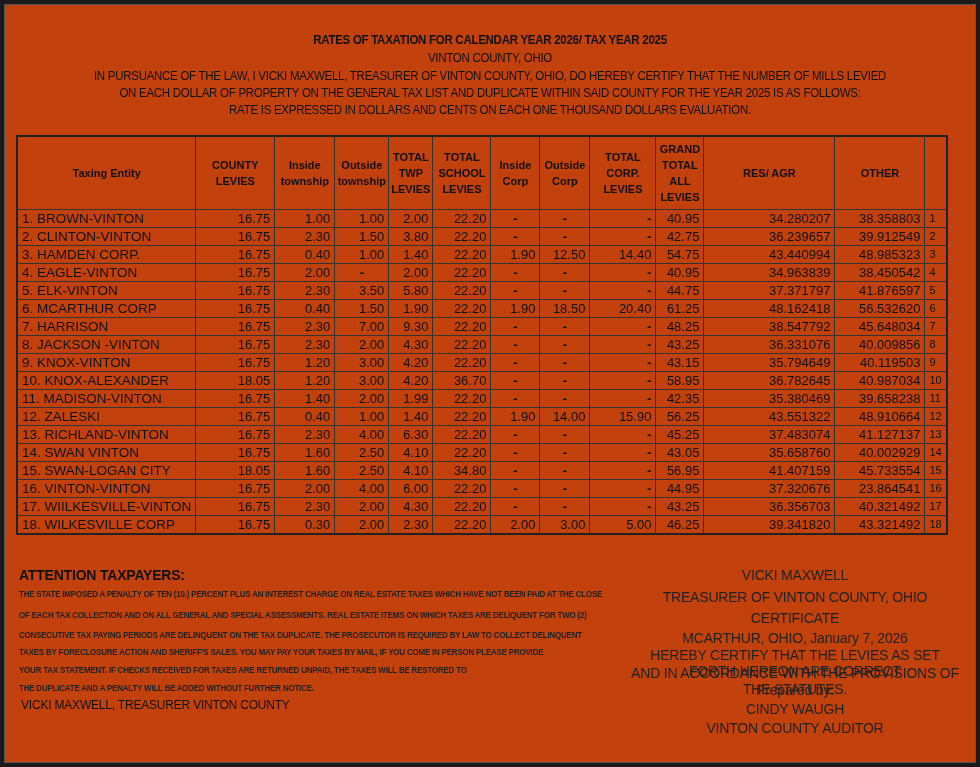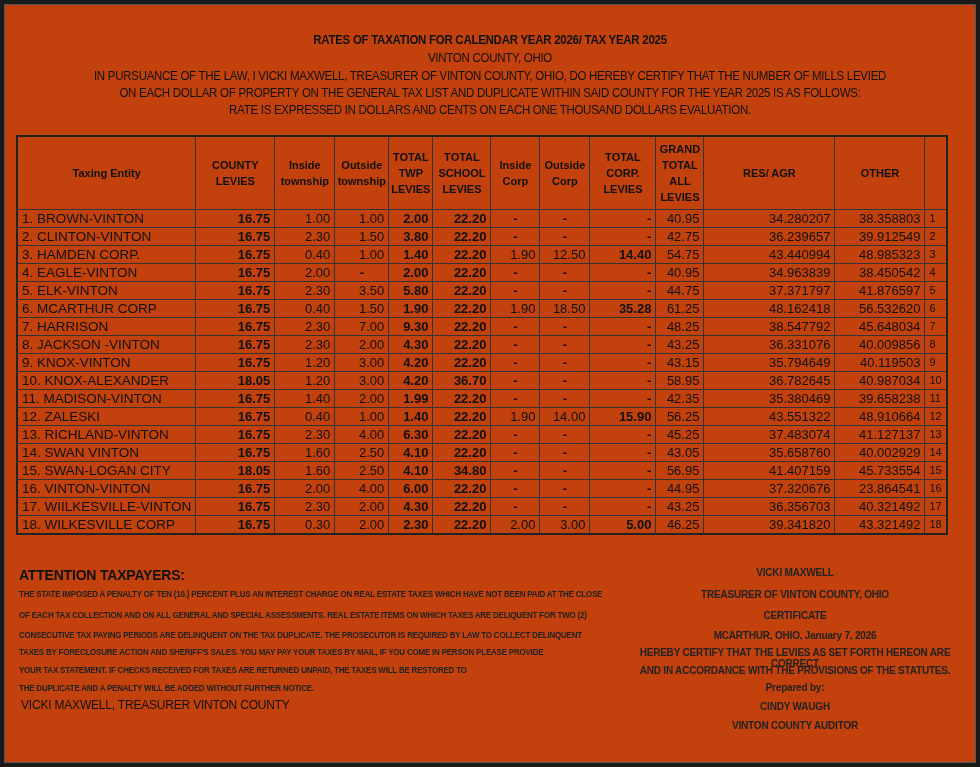--- a/index.html
+++ b/index.html
@@ -55,30 +55,30 @@
     height: 72px;
     vertical-align: middle;
     text-align: center;
     white-space: normal;
     padding: 0 2px;
   }
   th.entity-h { vertical-align: middle; }
   th.bottom { vertical-align: bottom; }
   td.entity { text-align: left; font-size: 13.5px; padding-left: 3px; }
   td.num { text-align: right; }
-  td.b { font-weight: bold; }
+  td.b { font-weight: normal; }
   td.dash { text-align: center; font-weight: bold; }
   td.dashr { text-align: right; font-weight: bold; padding-right: 12px; }
   td.rownum { font-size: 11px; padding: 0 2px; text-align: left; }
 
   .footer { position: absolute; font-size: 9px; letter-spacing: -0.2px; }
   .att-title { left: 14px; top: 562px; font-weight: bold; font-size: 14px; }
   .att-line { left: 14px; font-size: 8.4px; font-weight: bold; color: #222; transform: scaleX(0.95); transform-origin: left; }
   .sig { left: 16px; top: 693px; font-weight: normal; font-size: 12px; }
-  .cert { left: 625px; width: 330px; text-align: center; font-size: 10px; font-weight: bold; color: #222; }
+  .cert { left: 625px; width: 330px; text-align: center; font-size: 14px; font-weight: normal; color: #222; }
 </style>
 </head>
 <body>
 
 <div class="page">
   <div class="hdr title">RATES OF TAXATION FOR CALENDAR YEAR 2026/ TAX YEAR 2025</div>
   <div class="hdr county">VINTON COUNTY, OHIO</div>
   <div class="hdr l1">IN PURSUANCE OF THE LAW, I VICKI MAXWELL, TREASURER OF VINTON COUNTY, OHIO, DO HEREBY CERTIFY THAT THE NUMBER OF MILLS LEVIED</div>
   <div class="hdr l2">ON EACH DOLLAR OF PROPERTY ON THE GENERAL TAX LIST AND DUPLICATE WITHIN SAID COUNTY FOR THE YEAR 2025 IS AS FOLLOWS:</div>
   <div class="hdr l3">RATE IS EXPRESSED IN DOLLARS AND CENTS ON EACH ONE THOUSAND DOLLARS EVALUATION.</div>
@@ -194,21 +194,21 @@
         </tr>
         <tr>
           <td class="entity">6. MCARTHUR CORP</td>
           <td class="num b">16.75</td>
           <td class="num">0.40</td>
           <td class="num">1.50</td>
           <td class="num b">1.90</td>
           <td class="num b">22.20</td>
           <td class="num">1.90</td>
           <td class="num">18.50</td>
-          <td class="num b">35.28</td>
+          <td class="num b">20.40</td>
           <td class="num">61.25</td>
           <td class="num">48.162418</td>
           <td class="num">56.532620</td>
           <td class="rownum">6</td>
         </tr>
         <tr>
           <td class="entity">7. HARRISON</td>
           <td class="num b">16.75</td>
           <td class="num">2.30</td>
           <td class="num">7.00</td>

